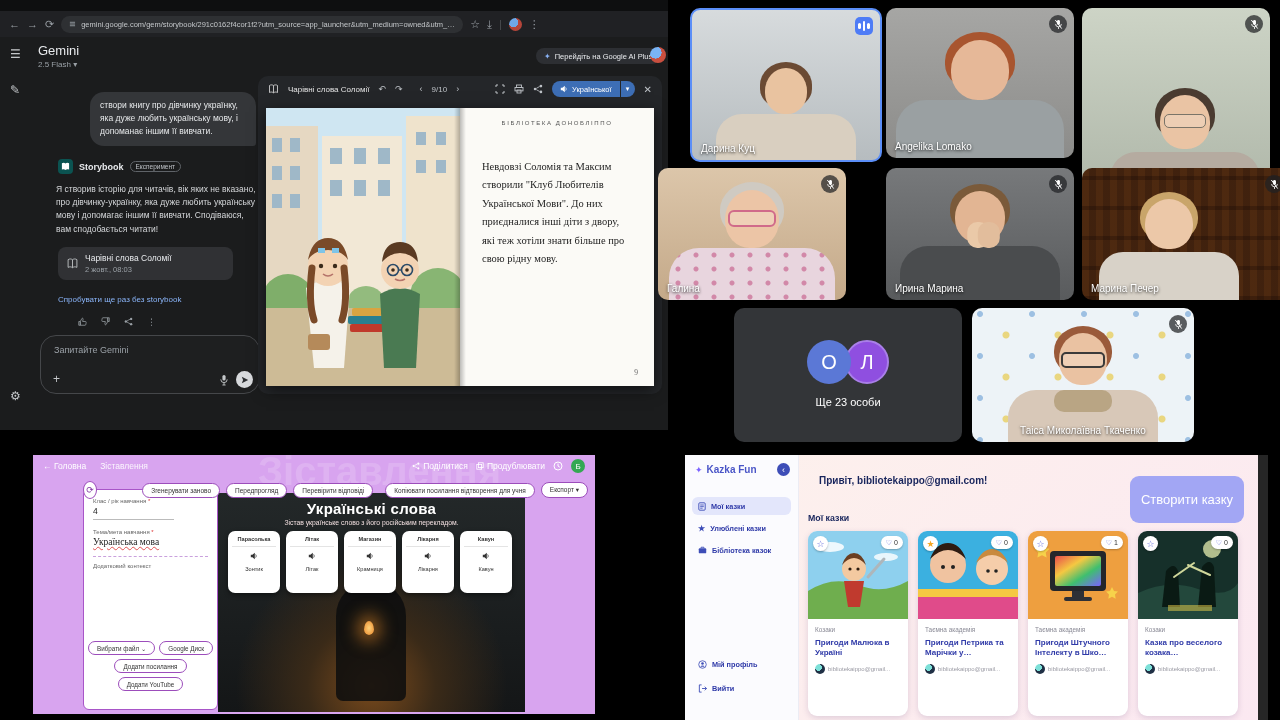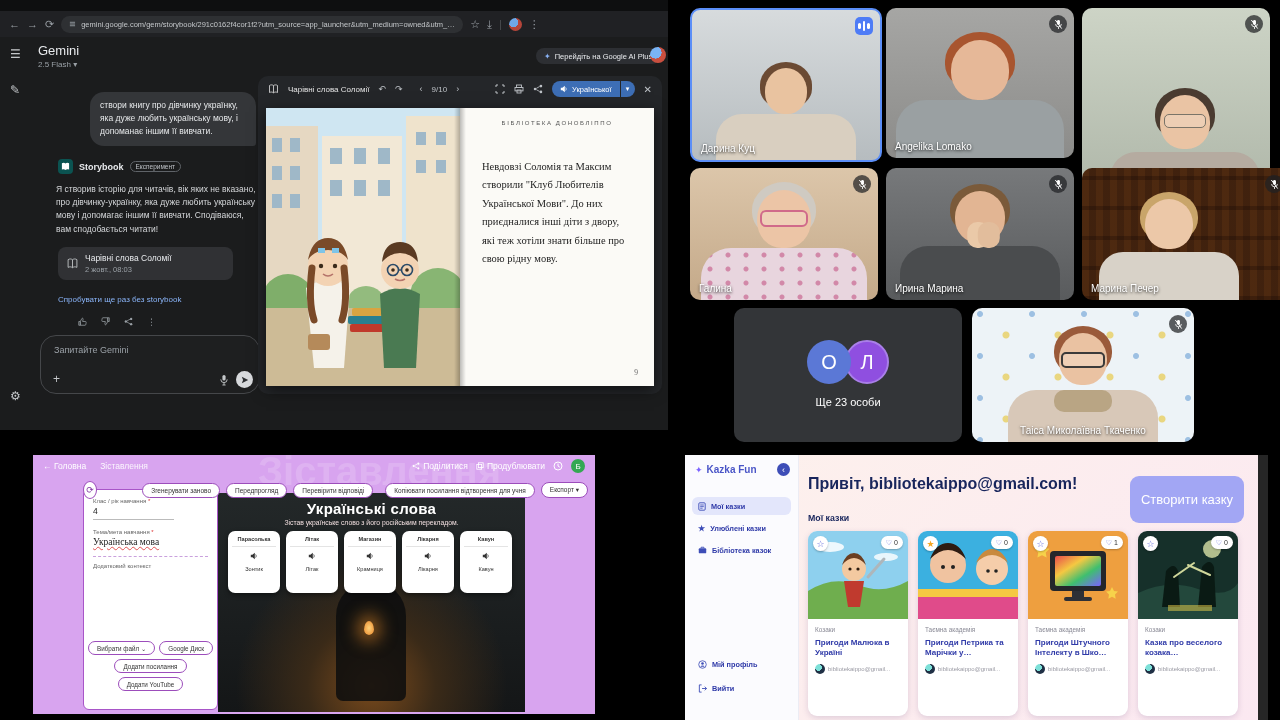--- a/index.html
+++ b/index.html
@@ -86,21 +86,21 @@
   .flame{position:absolute;left:146px;top:128px;width:10px;height:14px;border-radius:50% 50% 50% 50%/60% 60% 40% 40%;background:radial-gradient(#ffd27a,#e8862a);box-shadow:0 0 16px 7px rgba(232,140,40,.55)}
 
   
   .kazka{position:absolute;left:685px;top:455px;width:573px;height:265px;background:linear-gradient(135deg,#fdf1ec,#fbe8f1);overflow:hidden}
   .kside{position:absolute;left:0;top:0;width:113px;height:100%;background:#fbfbfe;border-right:1px solid #ececf4}
   .klogo{position:absolute;left:10px;top:9px;display:flex;align-items:center;gap:4px}
   .kbrand{font-size:10px;font-weight:bold;color:#4a55c7}
   .kcollapse{position:absolute;right:8px;top:8px;width:13px;height:13px;border-radius:50%;background:#3d4db7;color:#fff;font-size:9px;display:flex;align-items:center;justify-content:center}
   .knav{position:absolute;left:7px;width:99px;height:18px;display:flex;align-items:center;gap:5px;border-radius:6px;padding:0 6px;box-sizing:border-box;font-size:7.3px;font-weight:bold;color:#2f3aa8}
   .kmain{position:absolute;left:113px;top:0;right:0;bottom:0}
-  .kgreet{position:absolute;left:10px;top:20px;font-size:16px;font-weight:800;color:#18255c;white-space:nowrap}
+  .kgreet{position:absolute;left:21px;top:20px;font-size:10px;font-weight:800;color:#18255c;white-space:nowrap}
   .kcreate{position:absolute;right:14px;top:21px;height:27px;background:#a2a6f4;border-radius:9px;color:#fff;font-size:13px;display:flex;align-items:center;padding:10px 11px}
   .ksect{position:absolute;left:10px;top:58px;font-size:8.8px;font-weight:bold;color:#18255c}
   .kcards{position:absolute;left:10px;top:76px;display:flex;gap:10px}
   .kcard{width:100px;height:185px;background:#fff;border-radius:9px;box-shadow:0 2px 6px rgba(90,60,120,.18);position:relative;overflow:hidden}
   .kimg{width:100px;height:88px;overflow:hidden;position:relative}
   .kstar{position:absolute;left:5px;top:5px;width:15px;height:15px;border-radius:50%;background:#fff;display:flex;align-items:center;justify-content:center;font-size:9px;color:#5a63d8;box-shadow:0 1px 2px rgba(0,0,0,.25)}
   .klikes{position:absolute;right:5px;top:5px;height:13px;border-radius:8px;background:#fff;display:flex;align-items:center;gap:2px;padding:0 5px;font-size:7px;color:#5a63d8;box-shadow:0 1px 2px rgba(0,0,0,.25)}
   .ktag{position:absolute;left:7px;top:95px;font-size:6.4px;color:#8a8a96}
   .ktitle{position:absolute;left:7px;top:107px;width:86px;font-size:8px;font-weight:bold;color:#2f3aa8;line-height:1.3}
   .kauth{position:absolute;left:7px;top:133px;display:flex;align-items:center;gap:3px;font-size:6px;color:#9a9aa4}
@@ -351,21 +351,21 @@
     <div class="micoff">
       <svg width="9" height="11" viewBox="0 0 10 12">
           <rect x="3.4" y="1" width="3.2" height="5.6" rx="1.6" fill="#fff"></rect>
           <path d="M1.8 5.4a3.2 3.2 0 0 0 6.4 0M5 8.6V11" stroke="#fff" stroke-width=".9" fill="none"></path>
           <path d="M1.5 1l7 9.5" stroke="#fff" stroke-width="1.1"></path>
         </svg>
     </div>
     <div class="tname">Таіса Овсяницька</div>
   </div>
 
-  <div class="tile" style="left:690px;top:168px;width:188px;height:132px;background:linear-gradient(#dcc6aa,#c4a989)">
+  <div class="tile" style="left:658px;top:168px;width:188px;height:132px;background:linear-gradient(#dcc6aa,#c4a989)">
     <div style="position:absolute;left:50%;bottom:0;transform:translateX(-50%);width:170px;height:112px">
       <div style="position:absolute;left:50%;bottom:0;transform:translateX(-50%);width:166px;height:52px;border-radius:30px 30px 0 0;background:#e8d5de;background-image:radial-gradient(circle,#d288a8 0 2px,transparent 3px);background-size:18px 14px"></div>
       <div style="position:absolute;left:50%;top:-6px;transform:translateX(-50%);width:64px;height:56px;border-radius:50% 50% 46% 46%;background:#cfcac2"></div>
       <div class="phead2" style="position:absolute;left:50%;top:2px;transform:translateX(-50%);width:54px;height:58px;background:#ecc5a6"></div>
       <div style="position:absolute;left:50%;top:22px;transform:translateX(-50%);width:44px;height:13px;border:2px solid #d06a8a;border-radius:6px;background:rgba(255,255,255,.2)"></div>
     </div>
     <div class="micoff">
       <svg width="9" height="11" viewBox="0 0 10 12">
           <rect x="3.4" y="1" width="3.2" height="5.6" rx="1.6" fill="#fff"></rect>
           <path d="M1.8 5.4a3.2 3.2 0 0 0 6.4 0M5 8.6V11" stroke="#fff" stroke-width=".9" fill="none"></path>

